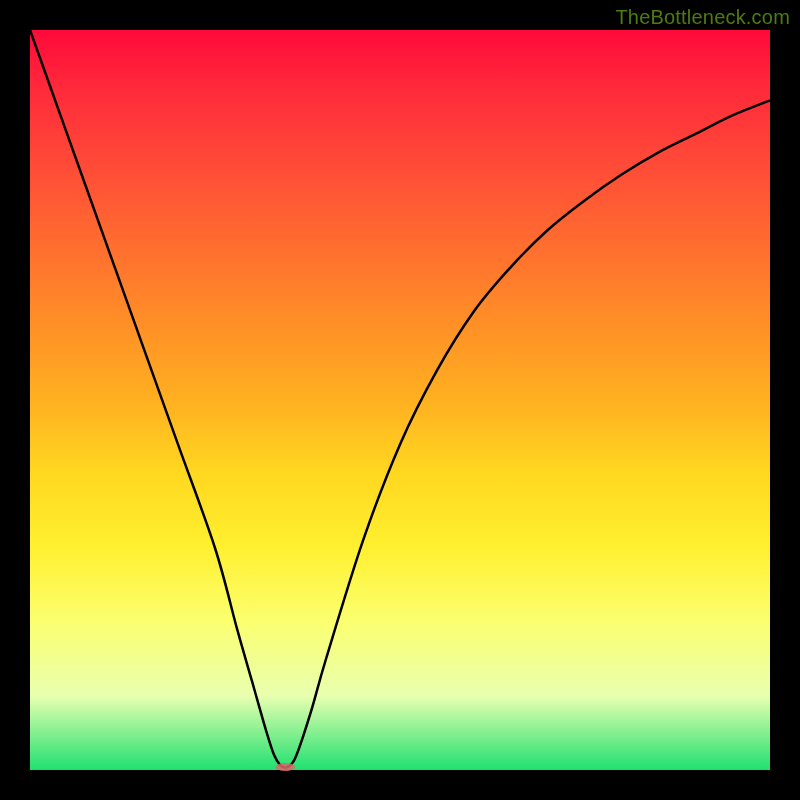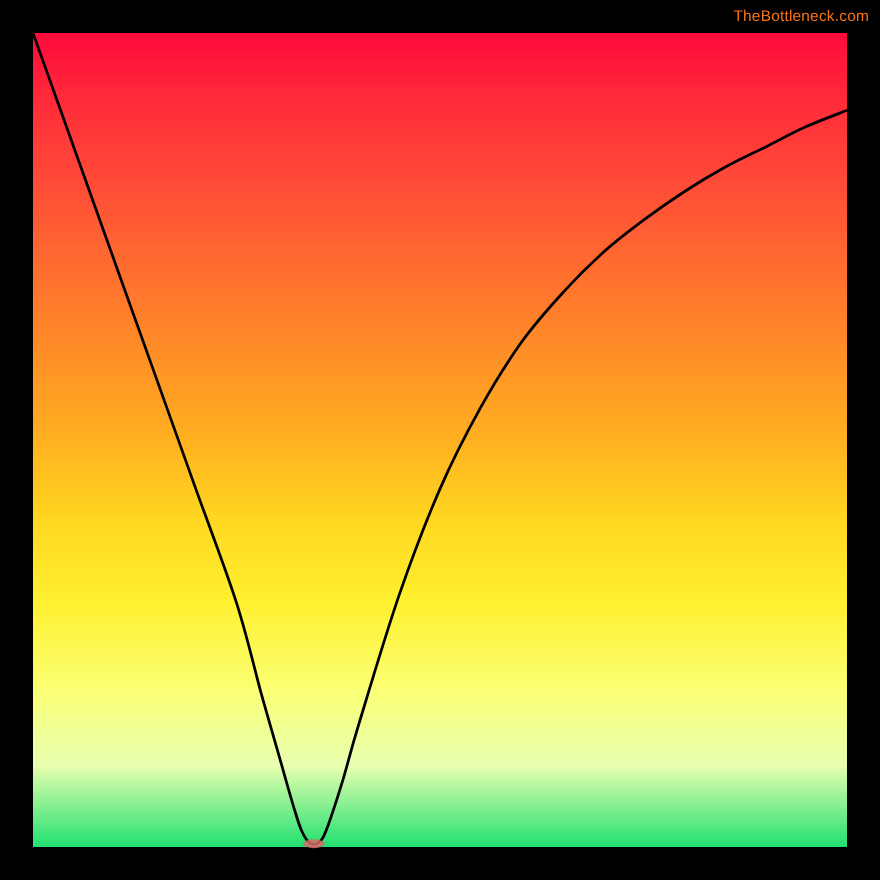--- a/index.html
+++ b/index.html
@@ -37,22 +37,22 @@
       #fff030 70%,
       #fbff70 80%,
       #e8ffb0 90%,
       #20e070 100%
     );
   }
   .watermark {
     position: absolute;
     top: 6px;
     right: 10px;
-    color: #f97316;
-    font-size: 14px;
+    color: #4d7c0f;
+    font-size: 20px;
     font-weight: 500;
     letter-spacing: 0.2px;
   }
   svg.curve {
     position: absolute;
     left: 30px;
     top: 30px;
     width: 740px;
     height: 740px;
     overflow: visible;

